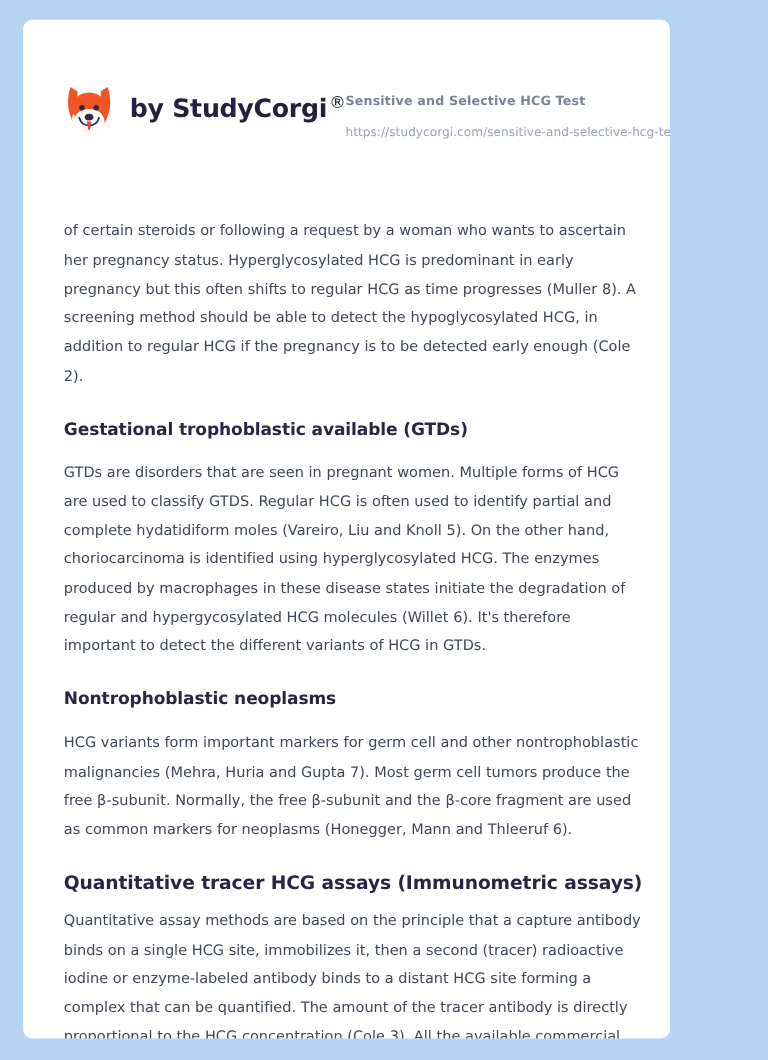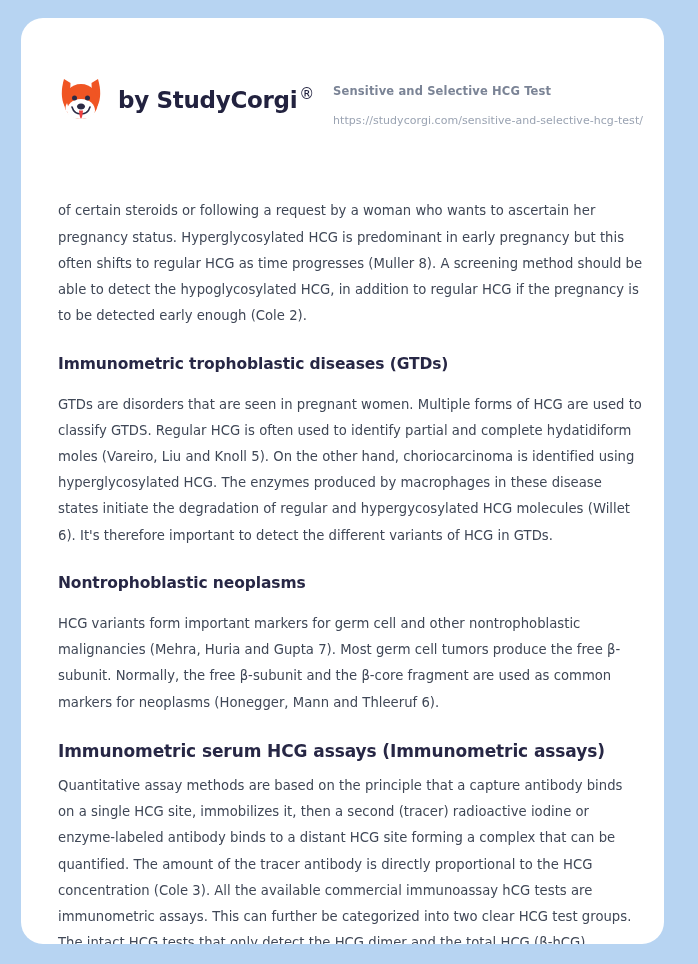--- a/index.html
+++ b/index.html
@@ -11,24 +11,24 @@
     height: 964px;
     background: #b7d4f2;
     font-family: "DejaVu Sans", sans-serif;
     overflow: hidden;
   }
 
   .page {
     position: absolute;
     left: 21px;
     top: 18px;
-    width: 643px;
+    width: 588px;
     height: 926px;
     background: #ffffff;
-    border-radius: 22px;
+    border-radius: 8px;
     box-sizing: border-box;
     overflow: hidden;
   }
 
   
   .doc-header {
     display: flex;
     align-items: flex-start;
     justify-content: space-between;
     padding: 57px 21px 0 37px;
@@ -158,24 +158,24 @@
       <div class="doc-title">Sensitive and Selective HCG Test</div>
       <div class="doc-url">https://studycorgi.com/sensitive-and-selective-hcg-test/</div>
     </div>
 
   </div>
 
   <div class="doc-body">
 
     <p class="para">of certain steroids or following a request by a woman who wants to ascertain her pregnancy status. Hyperglycosylated HCG is predominant in early pregnancy but this often shifts to regular HCG as time progresses (Muller 8). A screening method should be able to detect the hypoglycosylated HCG, in addition to regular HCG if the pregnancy is to be detected early enough (Cole 2).</p>
 
-    <h2 class="section-heading">Immunometric trophoblastic diseases (GTDs)</h2>
+    <h2 class="section-heading">Gestational trophoblastic available (GTDs)</h2>
     <p class="para">GTDs are disorders that are seen in pregnant women. Multiple forms of HCG are used to classify GTDS. Regular HCG is often used to identify partial and complete hydatidiform moles (Vareiro, Liu and Knoll 5). On the other hand, choriocarcinoma is identified using hyperglycosylated HCG. The enzymes produced by macrophages in these disease states initiate the degradation of regular and hypergycosylated HCG molecules (Willet 6). It's therefore important to detect the different variants of HCG in GTDs.</p>
 
     <h2 class="section-heading gap-before">Nontrophoblastic neoplasms</h2>
     <p class="para">HCG variants form important markers for germ cell and other nontrophoblastic malignancies (Mehra, Huria and Gupta 7). Most germ cell tumors produce the free β-subunit. Normally, the free β-subunit and the β-core fragment are used as common markers for neoplasms (Honegger, Mann and Thleeruf 6).</p>
 
-    <h2 class="section-heading big gap-before">Immunometric serum HCG assays (Immunometric assays)</h2>
+    <h2 class="section-heading big gap-before">Quantitative tracer HCG assays (Immunometric assays)</h2>
     <p class="para tight">Quantitative assay methods are based on the principle that a capture antibody binds on a single HCG site, immobilizes it, then a second (tracer) radioactive iodine or enzyme-labeled antibody binds to a distant HCG site forming a complex that can be quantified. The amount of the tracer antibody is directly proportional to the HCG concentration (Cole 3). All the available commercial immunoassay hCG tests are immunometric assays. This can further be categorized into two clear HCG test groups. The intact HCG tests that only detect the HCG dimer and the total HCG (β-hCG)</p>
 
   </div>
 
 </div>
 
 </body></html>

